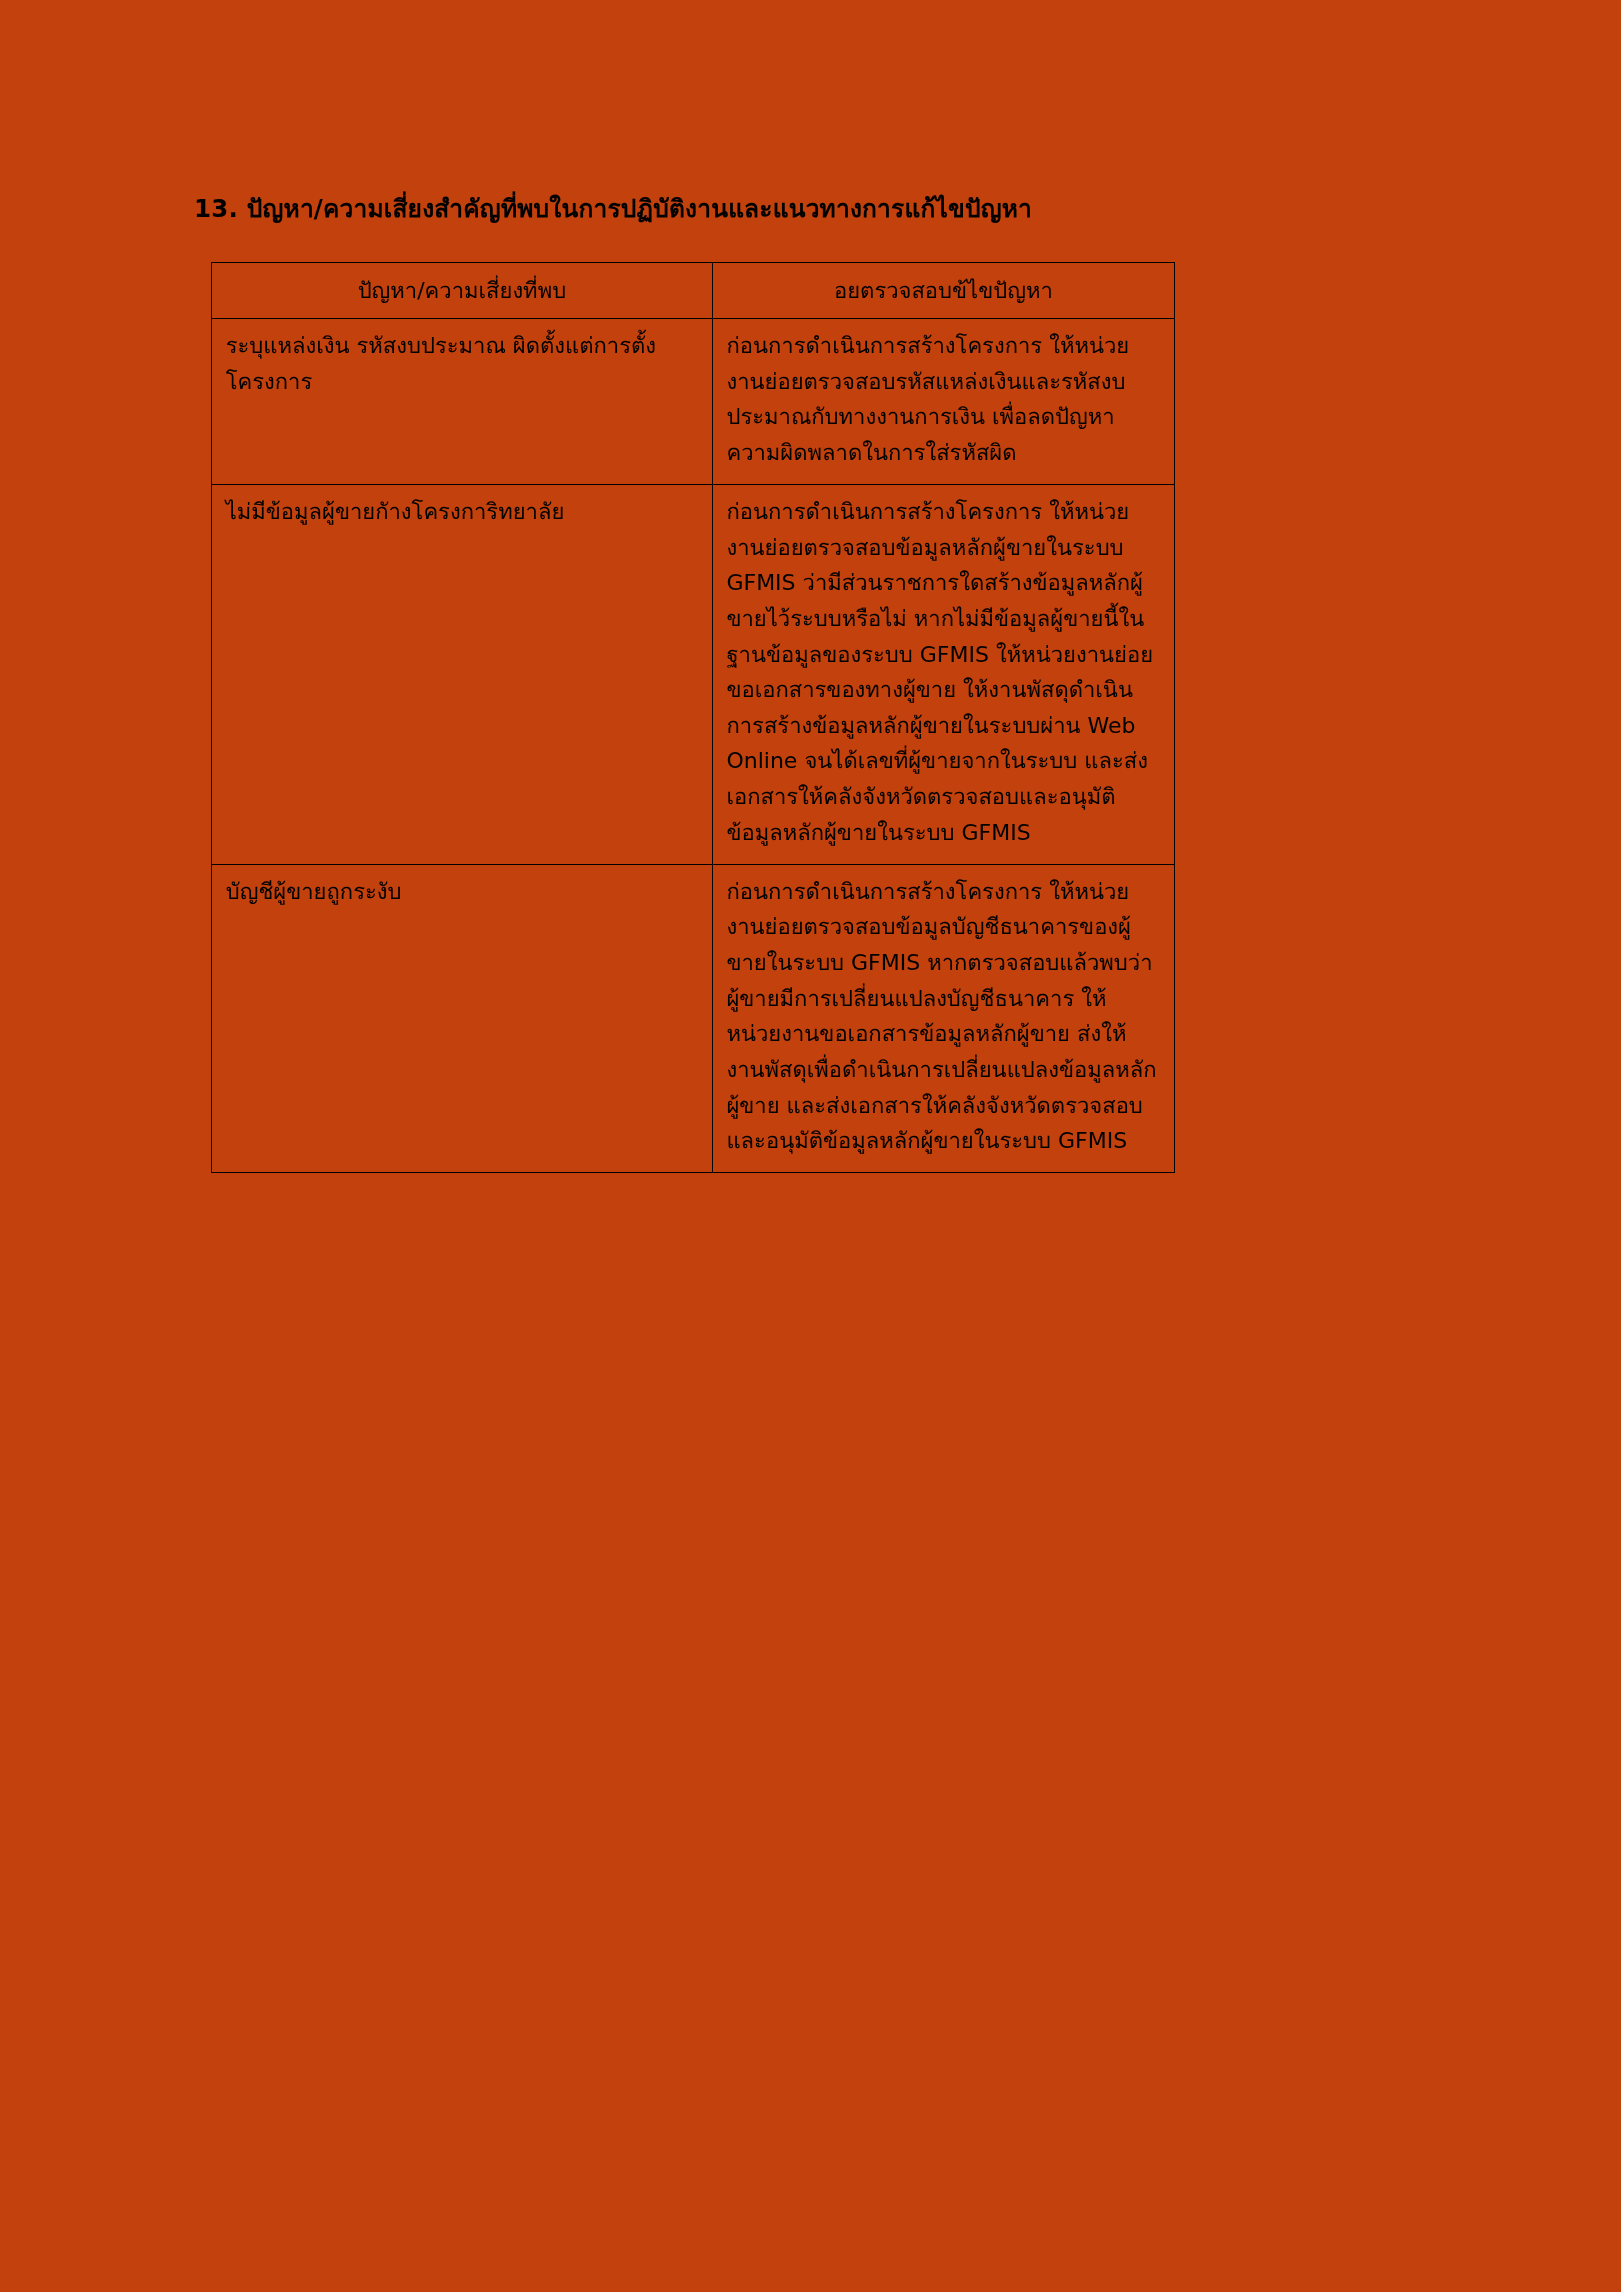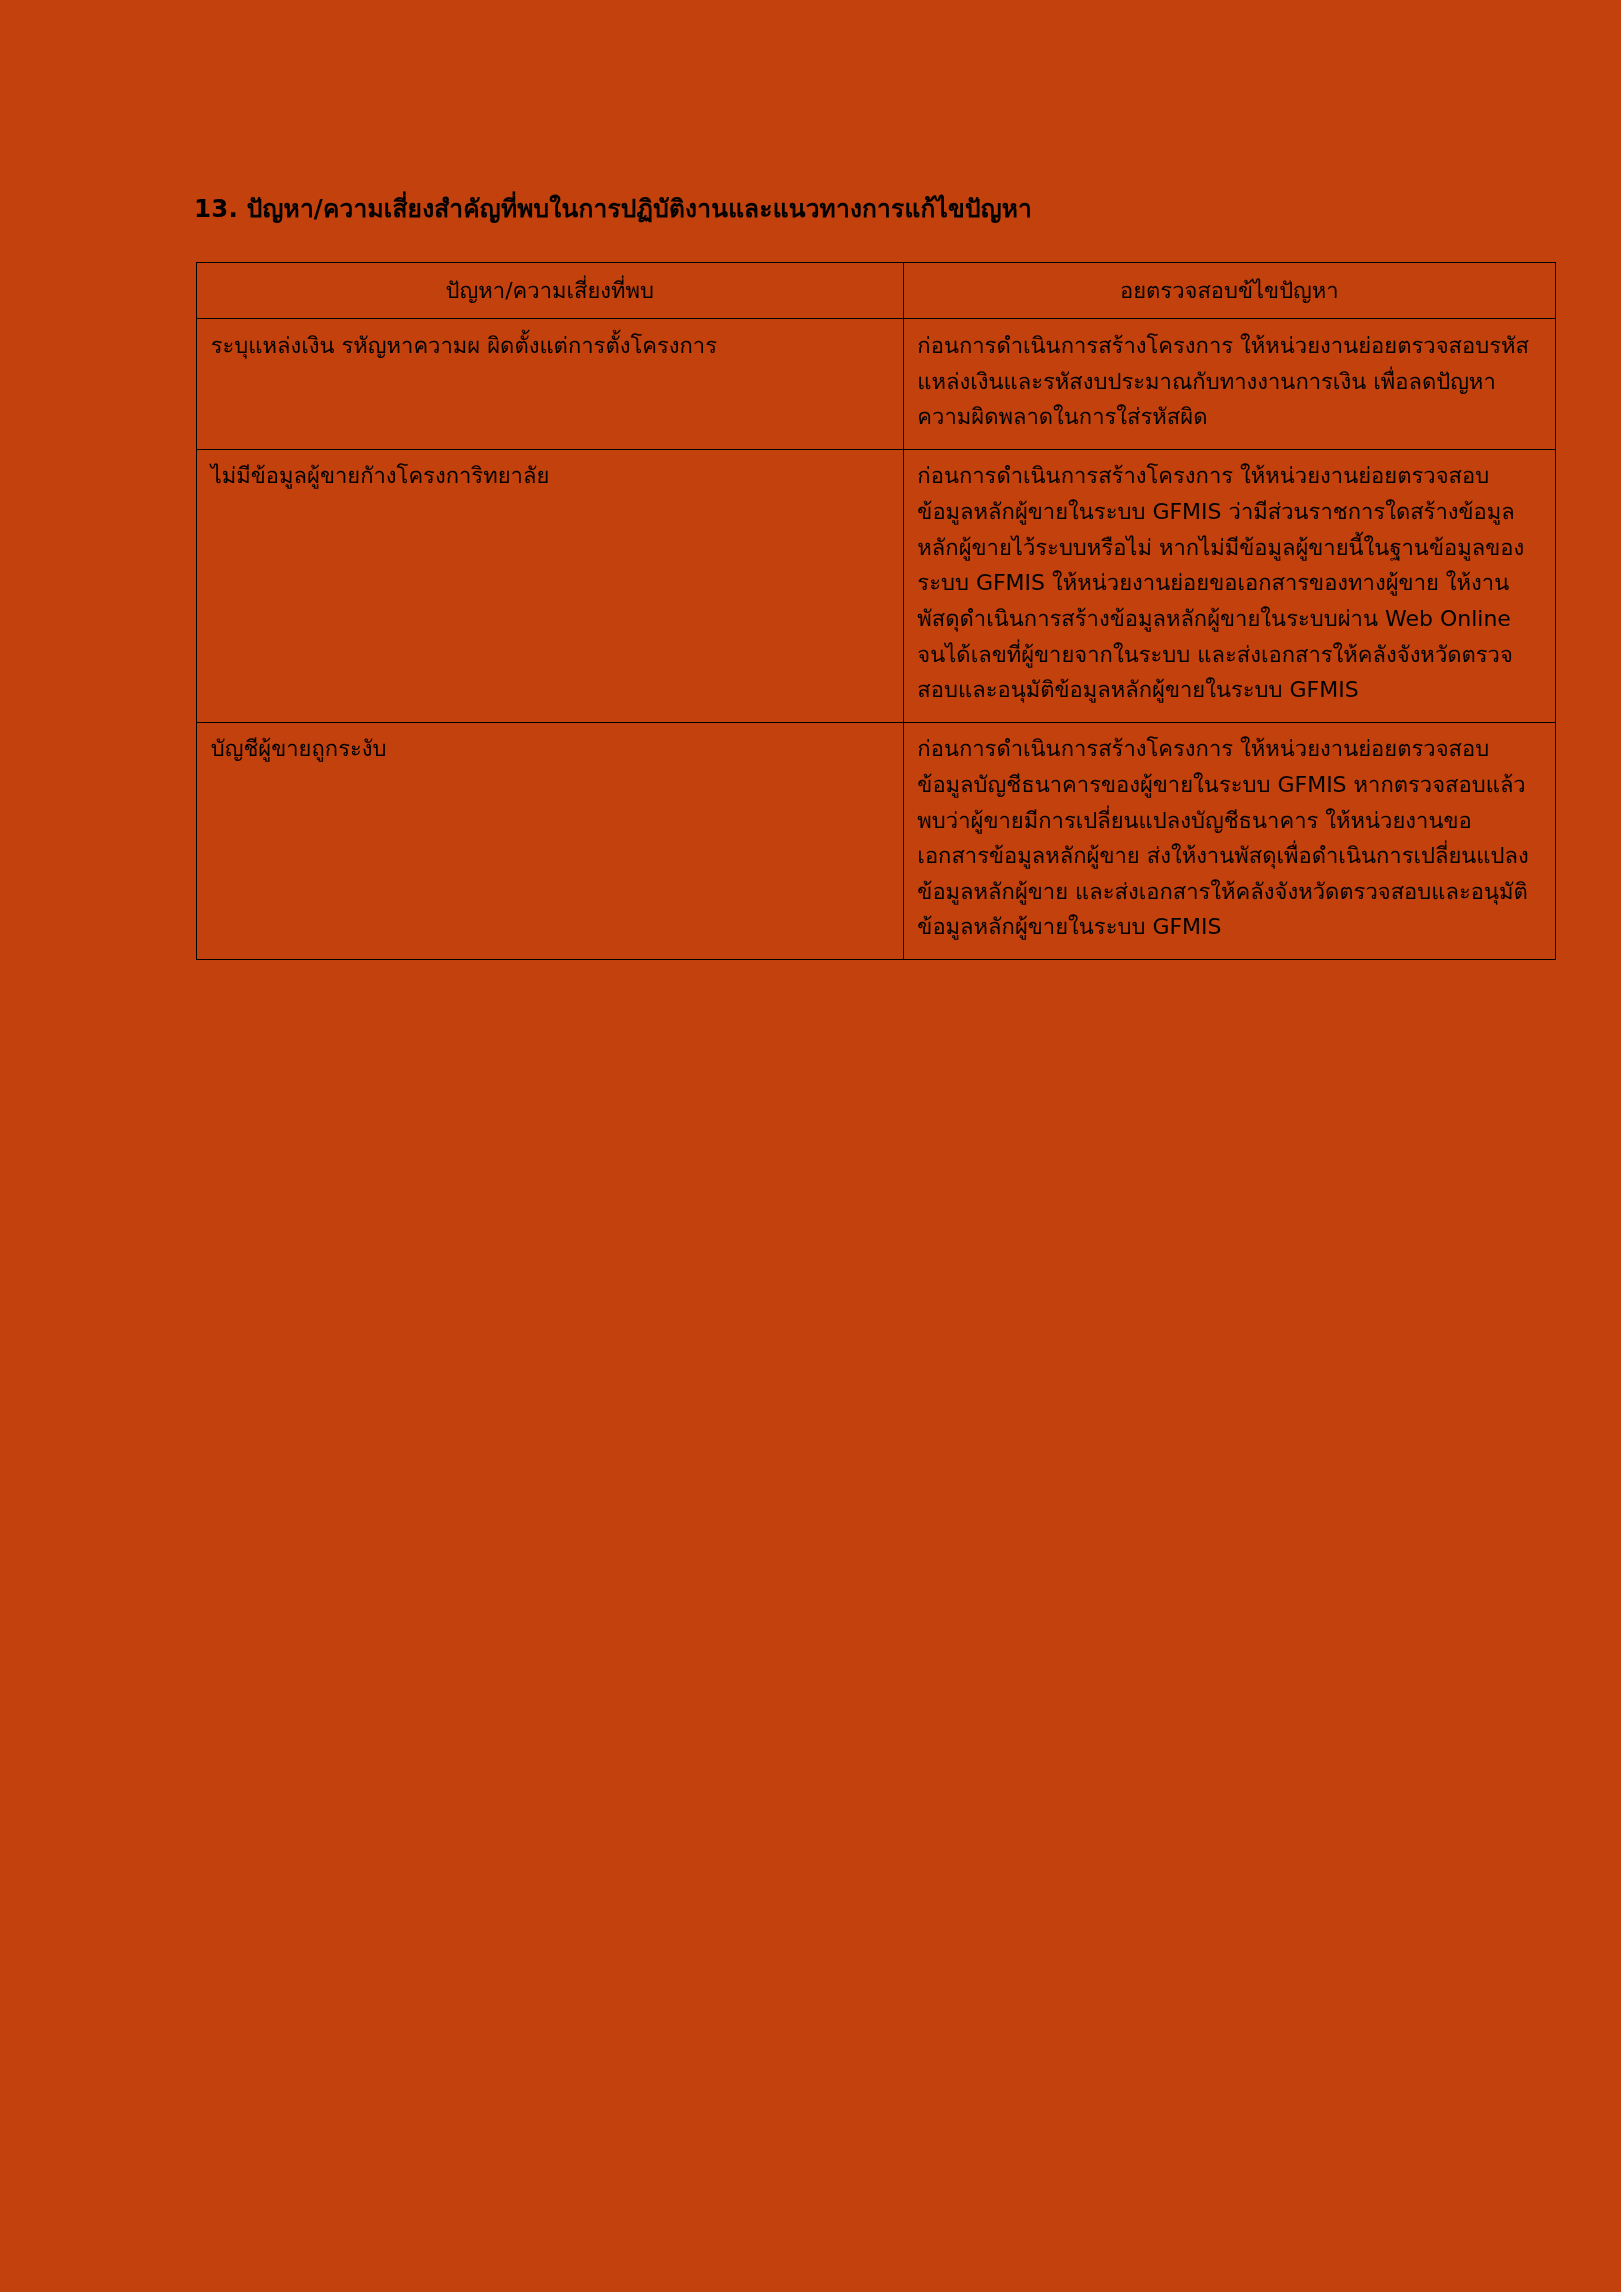--- a/index.html
+++ b/index.html
@@ -32,22 +32,22 @@
   .doc-heading {
     font-size: 24.5px;
     font-weight: bold;
     line-height: 1.35;
     letter-spacing: 0.2px;
     margin: 0 0 37px 0;
     white-space: nowrap;
   }
   table.risk-table {
     border-collapse: collapse;
-    width: 1360px;
-    margin-left: 2px;
+    width: 964px;
+    margin-left: 17px;
     table-layout: fixed;
     border-radius: 12px;
   }
   table.risk-table td,
   table.risk-table th {
     border: 1.6px solid #000000;
     vertical-align: top;
     padding: 8.8px 13.7px 13.7px 13.7px;
     font-size: 22px;
     line-height: 1.62;
@@ -84,21 +84,21 @@
       </colgroup>
       <thead>
         <tr>
           <th>ปัญหา/ความเสี่ยงที่พบ</th>
           <th>อยตรวจสอบข้ไขปัญหา</th>
         </tr>
       </thead>
       <tbody>
         <tr>
           <td>
-            <span class="cell-text">ระบุแหล่งเงิน รหัญหาความผ ผิดตั้งแต่การตั้งโครงการ</span>
+            <span class="cell-text">ระบุแหล่งเงิน รหัสงบประมาณ ผิดตั้งแต่การตั้งโครงการ</span>
           </td>
           <td>
             <span class="cell-text">ก่อนการดำเนินการสร้างโครงการ ให้หน่วยงานย่อยตรวจสอบรหัสแหล่งเงินและรหัสงบประมาณกับทางงานการเงิน เพื่อลดปัญหาความผิดพลาดในการใส่รหัสผิด</span>
           </td>
         </tr>
         <tr class="row-tall">
           <td>
             <span class="cell-text">ไม่มีข้อมูลผู้ขายกัางโครงการิทยาลัย</span>
           </td>
           <td>

